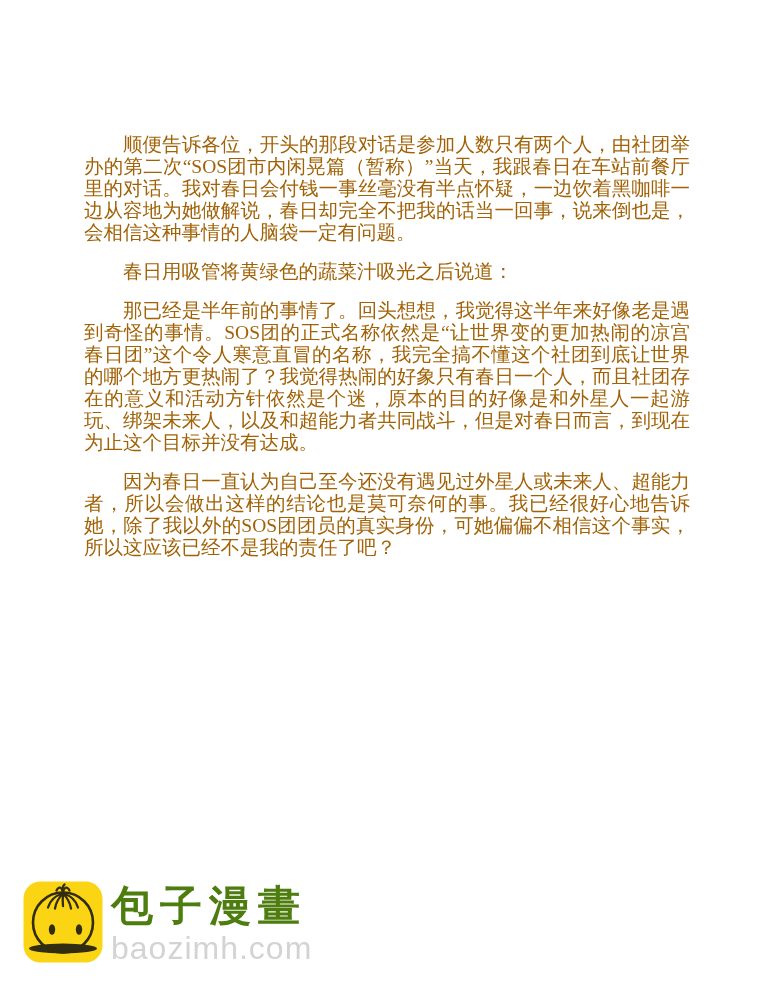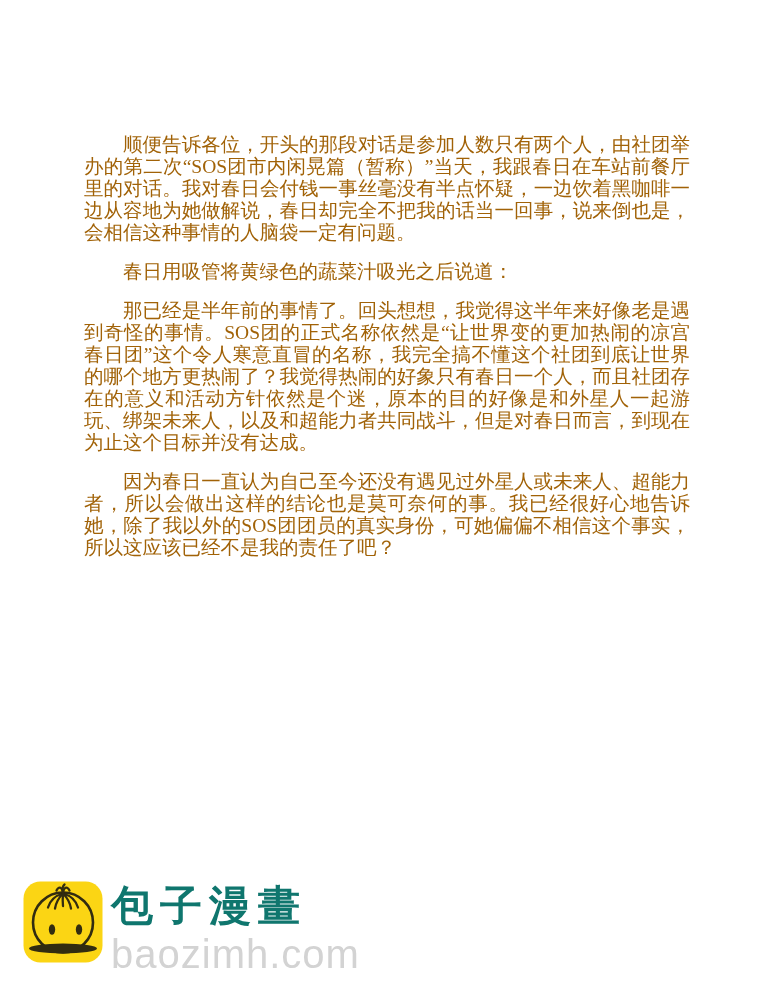--- a/index.html
+++ b/index.html
@@ -43,32 +43,32 @@
   }
   .wm-text {
     margin-left: 8px;
     font-family: "Liberation Sans", "DejaVu Sans", sans-serif;
     display: flex;
     flex-direction: column;
   }
   .wm-brand {
     font-size: 42px;
     font-weight: bold;
-    color: #0f766e;
+    color: #4d7c0f;
     letter-spacing: 7px;
     line-height: 46px;
     margin-top: 2px;
     white-space: nowrap;
   }
   .wm-url {
-    font-size: 40px;
+    font-size: 32px;
     color: #d3d3d3;
     letter-spacing: 1px;
     line-height: 34px;
-    margin-top: 8px;
+    margin-top: 2px;
     white-space: nowrap;
   }
 </style>
 </head>
 <body>
 
 <div class="text-block">
   <p>顺便告诉各位，开头的那段对话是参加人数只有两个人，由社团举办的第二次“SOS团市内闲晃篇（暂称）”当天，我跟春日在车站前餐厅里的对话。我对春日会付钱一事丝毫没有半点怀疑，一边饮着黑咖啡一边从容地为她做解说，春日却完全不把我的话当一回事，说来倒也是，会相信这种事情的人脑袋一定有问题。</p>
   <p>春日用吸管将黄绿色的蔬菜汁吸光之后说道：</p>
   <p>那已经是半年前的事情了。回头想想，我觉得这半年来好像老是遇到奇怪的事情。SOS团的正式名称依然是“让世界变的更加热闹的凉宫春日团”这个令人寒意直冒的名称，我完全搞不懂这个社团到底让世界的哪个地方更热闹了？我觉得热闹的好象只有春日一个人，而且社团存在的意义和活动方针依然是个迷，原本的目的好像是和外星人一起游玩、绑架未来人，以及和超能力者共同战斗，但是对春日而言，到现在为止这个目标并没有达成。</p>

